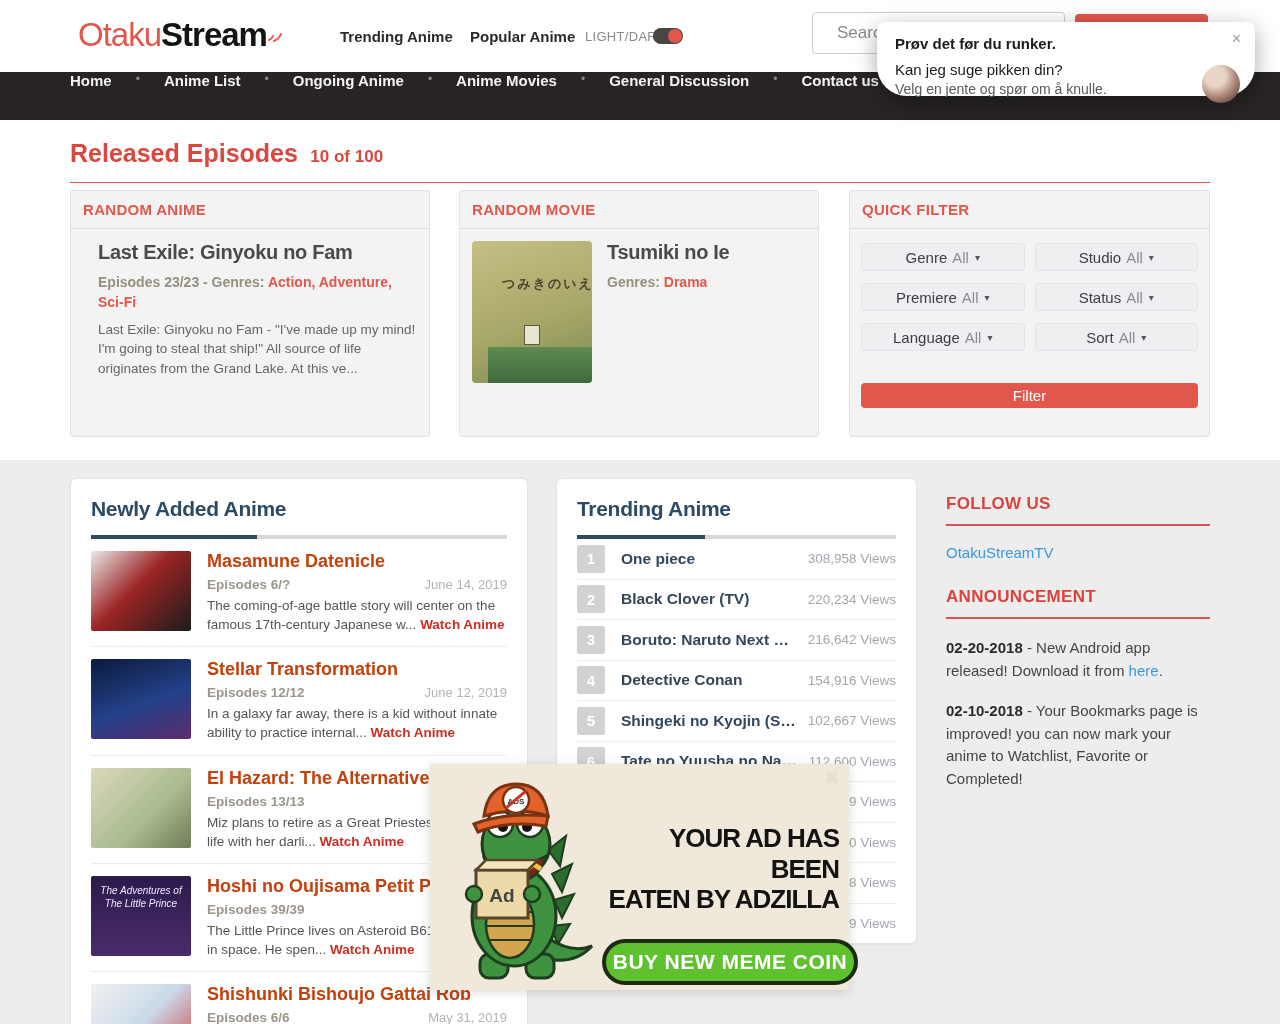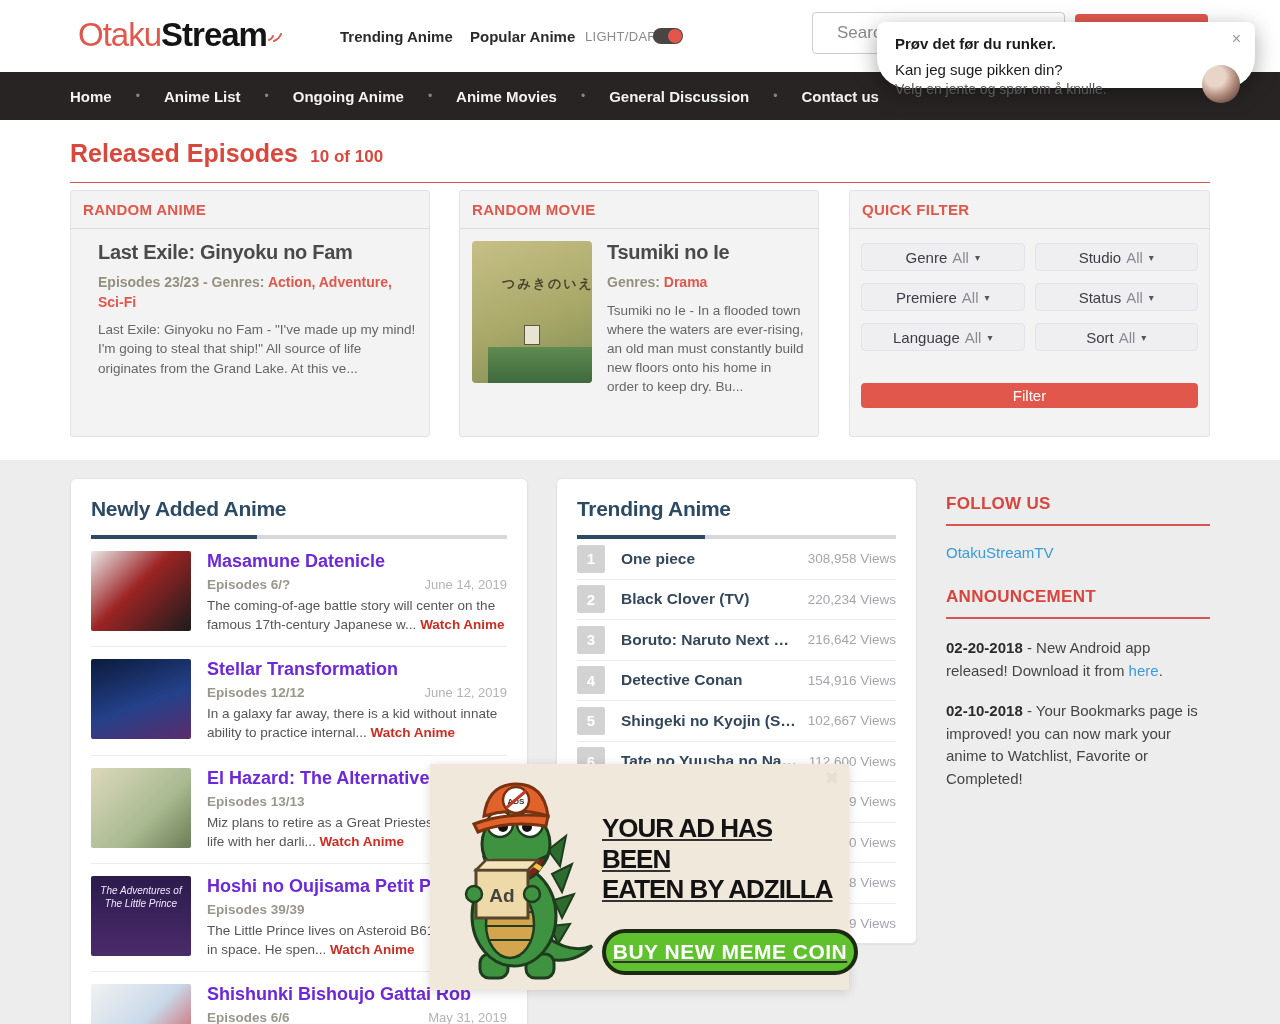--- a/index.html
+++ b/index.html
@@ -18,31 +18,31 @@
   .logo .signal { position:absolute; right:-16px; top:-4px; }
   .hnav-link { position:absolute; top:28px; font-size:15px; font-weight:700; color:#2b2b2b; }
   .theme-label { position:absolute; left:585px; top:29px; font-size:13px; color:#8a8a8a; letter-spacing:0.3px; }
   .toggle { position:absolute; left:653px; top:28px; width:30px; height:16px; background:#4a4543; border-radius:8px; cursor:pointer; }
   .toggle .knob { position:absolute; right:1px; top:1px; width:14px; height:14px; border-radius:50%; background:#e2574c; }
   .search-input { position:absolute; left:812px; top:12px; width:253px; height:42px; border:1px solid #ccc; border-radius:4px; padding-left:24px; font-size:17px; color:#555; background:#fff; outline:none; font-family:inherit; }
   .search-input::placeholder { color:#8a8a8a; }
   .search-btn { position:absolute; left:1075px; top:14px; width:133px; height:38px; background:#e2574c; border:none; border-radius:4px; cursor:pointer; }
 
   
-  .popup { position:absolute; left:877px; top:22px; width:378px; height:66px; background:#fff; z-index:50;
+  .popup { position:absolute; left:877px; top:22px; width:378px; height:74px; background:#fff; z-index:50;
     border-radius:8px 8px 30px 30px; box-shadow:0 6px 22px rgba(0,0,0,0.35); padding:13px 18px; }
   .popup-title { font-size:15px; font-weight:700; color:#1b1b1b; margin-bottom:9px; }
   .popup-line1 { font-size:15px; color:#1b1b1b; margin-bottom:3px; }
   .popup-line2 { font-size:14px; color:#5a5a5a; }
   .popup-close { position:absolute; top:8px; right:14px; font-size:16px; color:#9a9a9a; cursor:pointer; }
   .popup-avatar { position:absolute; right:15px; top:43px; width:38px; height:38px; border-radius:50%;
     background:radial-gradient(circle at 35% 30%,#e8d5c8 0 28%,#b08a7a 55%,#4a3230 95%); cursor:pointer; }
 
   
-  .navbar { position:absolute; top:72px; left:0; width:1280px; height:48px; background:#282424; display:flex; align-items:center; padding-left:70px; z-index:5; }
+  .navbar { position:absolute; top:72px; left:0; width:1280px; height:48px; background:#282424; display:flex; align-items:flex-start; padding-left:70px; z-index:5; }
   .navbar a { color:#f2f2f2; font-size:15px; font-weight:600; }
   .navbar .dot { color:#8a8585; font-size:12px; margin:0 24px; }
 
   
   .page-title-wrap { position:absolute; left:70px; top:139px; width:1140px; border-bottom:1px solid #d9534f; padding-bottom:14px; }
   .page-title { display:inline; font-size:25px; font-weight:700; color:#d9473d; }
   .page-subtitle { display:inline; font-size:17px; font-weight:700; color:#d9473d; margin-left:8px; }
 
   
   .panel { position:absolute; top:190px; height:247px; background:#f3f3f3; border:1px solid #e2e2e2; border-radius:3px; }
@@ -74,21 +74,21 @@
   .card-pad { padding:18px 20px 0; }
   .section-title { font-size:21px; font-weight:700; color:#2c4a63; letter-spacing:-0.3px; }
   .rule { height:4px; margin-top:14px; background:linear-gradient(to right,#2c4a63 0,#2c4a63 40%,#d8d8d8 40%); }
 
   
   .newly-card { left:70px; top:478px; width:458px; height:562px; }
   .n-item { display:flex; padding:12px 0; border-top:1px solid #ececec; cursor:pointer; }
   .n-item.first { border-top:none; }
   .n-thumb { width:100px; height:80px; border-radius:2px; flex:none; position:relative; overflow:hidden; }
   .n-body { flex:1; margin-left:16px; min-width:0; }
-  .n-title { font-size:18px; font-weight:700; color:#6d28d9; margin-bottom:5px; white-space:nowrap; overflow:hidden; }
+  .n-title { font-size:18px; font-weight:700; color:#c2410c; margin-bottom:5px; white-space:nowrap; overflow:hidden; }
   .n-meta { display:flex; justify-content:space-between; align-items:baseline; margin-bottom:4px; }
   .n-eps { font-size:13.5px; font-weight:700; color:#9a968c; }
   .n-date { font-size:13px; color:#b3b3b3; }
   .n-desc { font-size:13.5px; color:#555; line-height:1.42; }
   .watch { color:#cc2e24; font-weight:700; }
   .th1 { background:linear-gradient(135deg,#e9e9e9 0%,#9c2424 45%,#1c1c1c 100%); }
   .th2 { background:linear-gradient(160deg,#0b1b3c 0%,#24418a 55%,#5c2c6c 100%); }
   .th3 { background:linear-gradient(135deg,#dcd8ba 0%,#a9ba91 60%,#6c7c56 100%); }
   .th4 { background:linear-gradient(180deg,#2b1b4b 0%,#4b2b6b 100%); }
   .th4 .tp { position:absolute; top:8px; width:100%; text-align:center; color:#efe7ff; font-size:10px; font-style:italic; line-height:1.3; }
@@ -107,21 +107,21 @@
   .side-header { font-size:17px; font-weight:700; color:#d9443c; padding-bottom:10px; border-bottom:2px solid #d9534f; letter-spacing:0.3px; }
   .side-link { display:inline-block; margin:18px 0 26px; font-size:15px; color:#3a9bdc; }
   .side-p { margin-top:18px; font-size:15px; color:#454545; line-height:1.5; }
   .side-p b { color:#2b2b2b; }
   .side-p a { color:#3a9bdc; }
 
   
   .ad { position:absolute; left:430px; top:764px; width:419px; height:226px; background:#f0e8da; z-index:40; box-shadow:0 2px 10px rgba(0,0,0,0.15); }
   .ad-close { position:absolute; top:4px; right:10px; font-size:17px; font-weight:700; color:#e9e2d4; text-shadow:0 0 2px rgba(0,0,0,0.15); cursor:pointer; }
   .ad-art { position:absolute; left:14px; top:8px; }
-  .ad-text { position:absolute; left:172px; right:10px; top:49px; text-align:left;text-decoration:underline; }
+  .ad-text { position:absolute; left:172px; right:10px; top:59px; text-align:right; }
   .ad-h { font-size:26px; font-weight:800; color:#131313; letter-spacing:-1px; line-height:1.18; }
   .ad-btn { margin:24px auto 0; width:256px; height:46px; background:#5fc12e; border:4px solid #1c2a12; border-radius:28px; color:#fff; font-size:21px; font-weight:800; letter-spacing:0.5px; display:flex; align-items:center; justify-content:center; cursor:pointer; }
 </style>
 </head>
 <body>
 
 <div class="header">
   <div class="logo">
     <span class="p1">Otaku</span><span class="p2">Stream</span>
     <span class="signal">
@@ -177,21 +177,20 @@
   <div class="panel-header">RANDOM MOVIE</div>
   <div class="panel-body">
     <div class="poster poster-movie">
       <span class="cap">つみきのいえ</span>
       <div class="sea"></div>
       <div class="house"></div>
     </div>
     <div class="panel-info">
       <div class="panel-title">Tsumiki no Ie</div>
       <div class="panel-meta"><span>Genres:</span> <span class="genres">Drama</span></div>
-      <div class="panel-desc">Tsumiki no Ie - In a flooded town where the waters are ever-rising, an old man must constantly build new floors onto his home in order to keep dry. Bu...</div>
     </div>
   </div>
 </div>
 
 <div class="panel" style="left:849px;width:361px;">
   <div class="panel-header">QUICK FILTER</div>
   <div class="qf-grid">
     <div class="qf-btn">
         <span>Genre</span>
         <span class="val">All</span>

